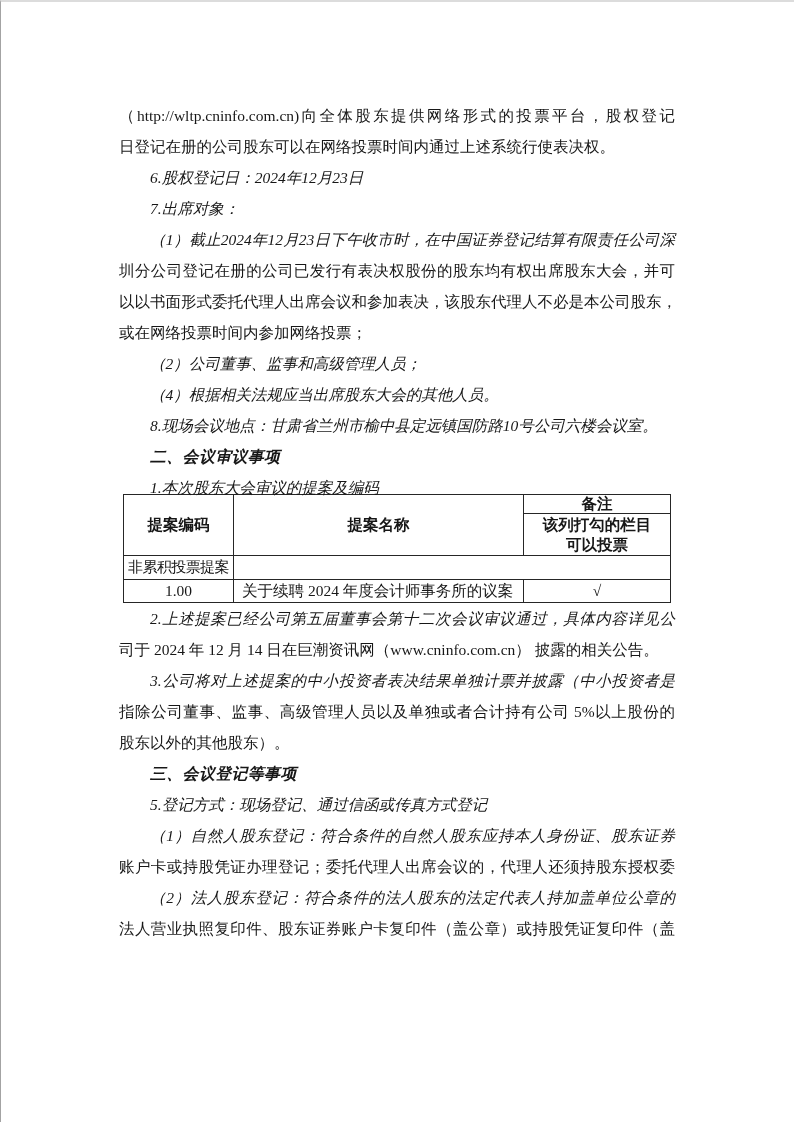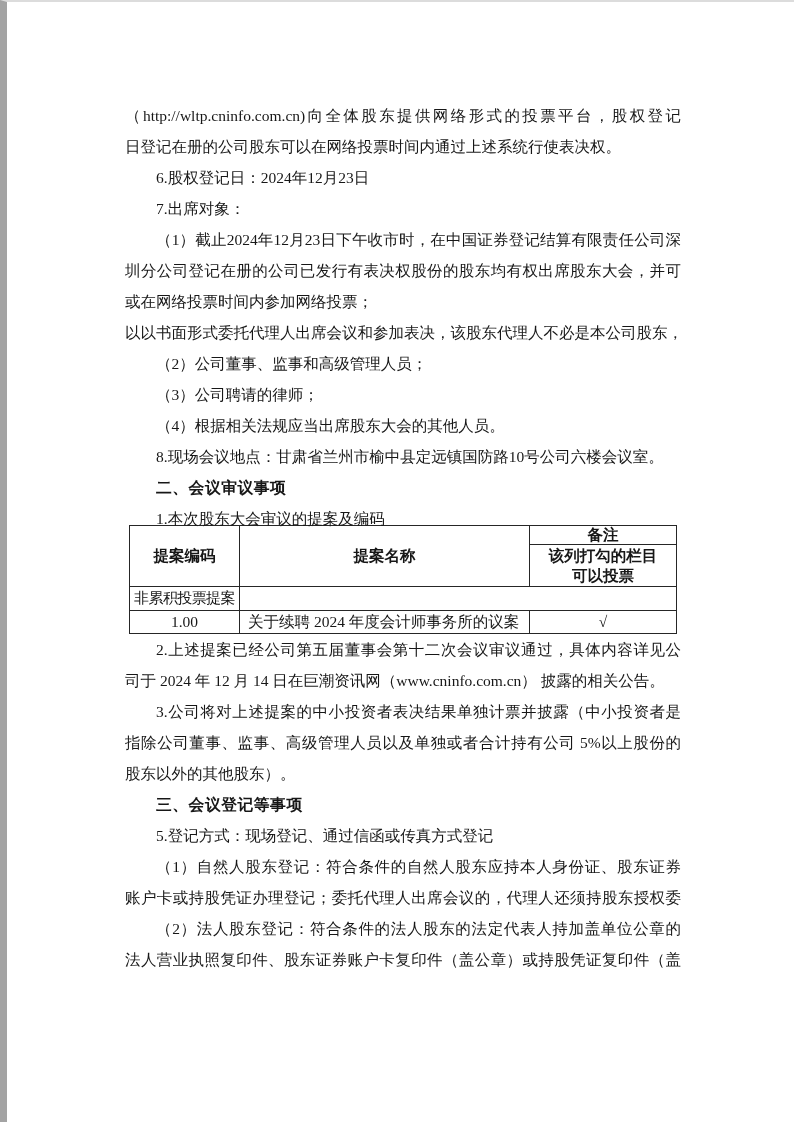--- a/index.html
+++ b/index.html
@@ -7,34 +7,34 @@
     width: 794px; height: 1122px;
     background: #ffffff;
     position: relative;
     font-family: "Liberation Serif", "DejaVu Serif", serif;
     overflow: hidden;
   }
   .page {
     position: absolute; left: 0; top: 0; width: 794px; height: 1122px;
     background: #ffffff;
     border-top: 2px solid #dcdcdc;
-    border-left: 7px solid #a3a3a3;
+    border-left: 1px solid #a3a3a3;
     box-sizing: border-box;
   }
   .content {
     position: absolute; left: 118px; top: 98px; width: 556px;
     color: #171717;
   }
   .line {
     font-size: 15.5px;
     line-height: 31px;
     height: 31px;
     white-space: nowrap;
   }
-  .line.indent { text-indent: 31px; }
+  .line.indent { text-indent: 31px; font-style: italic; }
   .line.bold {
     font-weight: bold;
     font-family: "Liberation Sans", "DejaVu Sans", sans-serif;
     font-size: 15.8px;
     letter-spacing: 0.5px;
   }
   .line.fill {
     text-align: justify;
     text-align-last: justify;
   }
@@ -68,24 +68,23 @@
 <div class="page">
   <div class="content">
 
     <div>
         <div class="line fill">（http://wltp.cninfo.com.cn)向全体股东提供网络形式的投票平台，股权登记</div>
         <div class="line">日登记在册的公司股东可以在网络投票时间内通过上述系统行使表决权。</div>
         <div class="line indent">6.股权登记日：2024年12月23日</div>
         <div class="line indent">7.出席对象：</div>
         <div class="line indent fill">（1）截止2024年12月23日下午收市时，在中国证券登记结算有限责任公司深</div>
         <div class="line fill">圳分公司登记在册的公司已发行有表决权股份的股东均有权出席股东大会，并可</div>
+        <div class="line fill">以以书面形式委托代理人出席会议和参加表决，该股东代理人不必是本公司股东，</div>
         <div class="line">或在网络投票时间内参加网络投票；</div>
-        <div class="line fill">以以书面形式委托代理人出席会议和参加表决，该股东代理人不必是本公司股东，</div>
         <div class="line indent">（2）公司董事、监事和高级管理人员；</div>
-        <div class="line indent">（3）公司聘请的律师；</div>
         <div class="line indent">（4）根据相关法规应当出席股东大会的其他人员。</div>
         <div class="line indent">8.现场会议地点：甘肃省兰州市榆中县定远镇国防路10号公司六楼会议室。</div>
         <div class="line indent bold">二、会议审议事项</div>
         <div class="line indent">1.本次股东大会审议的提案及编码</div>
       </div>
 
     <table class="proposal-table">
       <colgroup>
         <col style="width:110px">
         <col style="width:290px">

